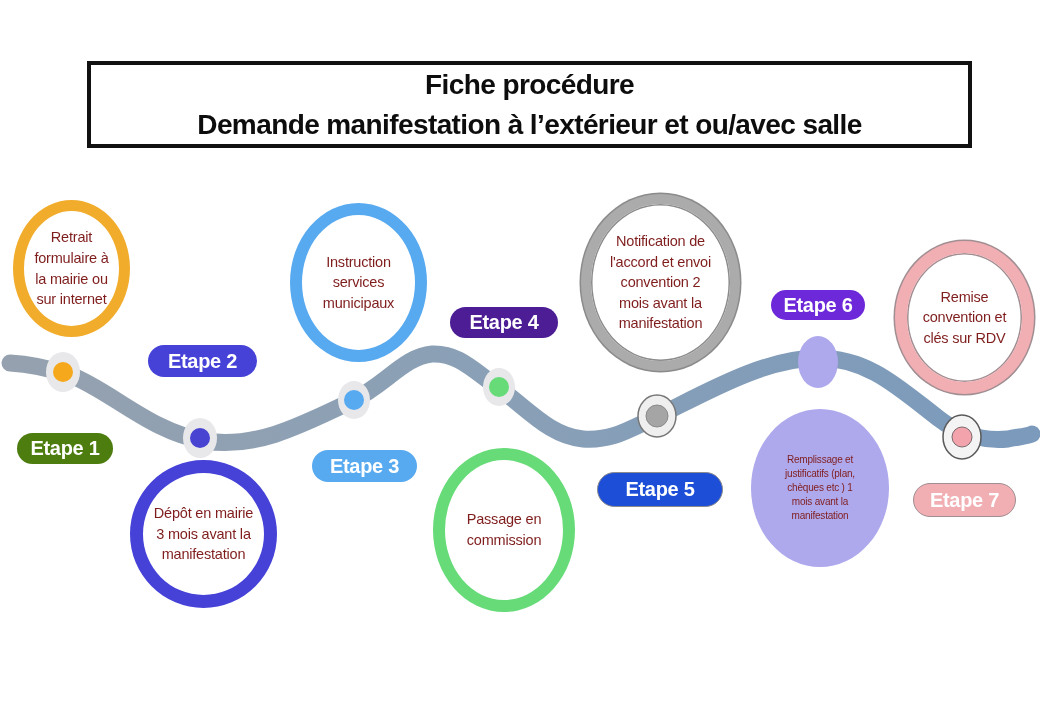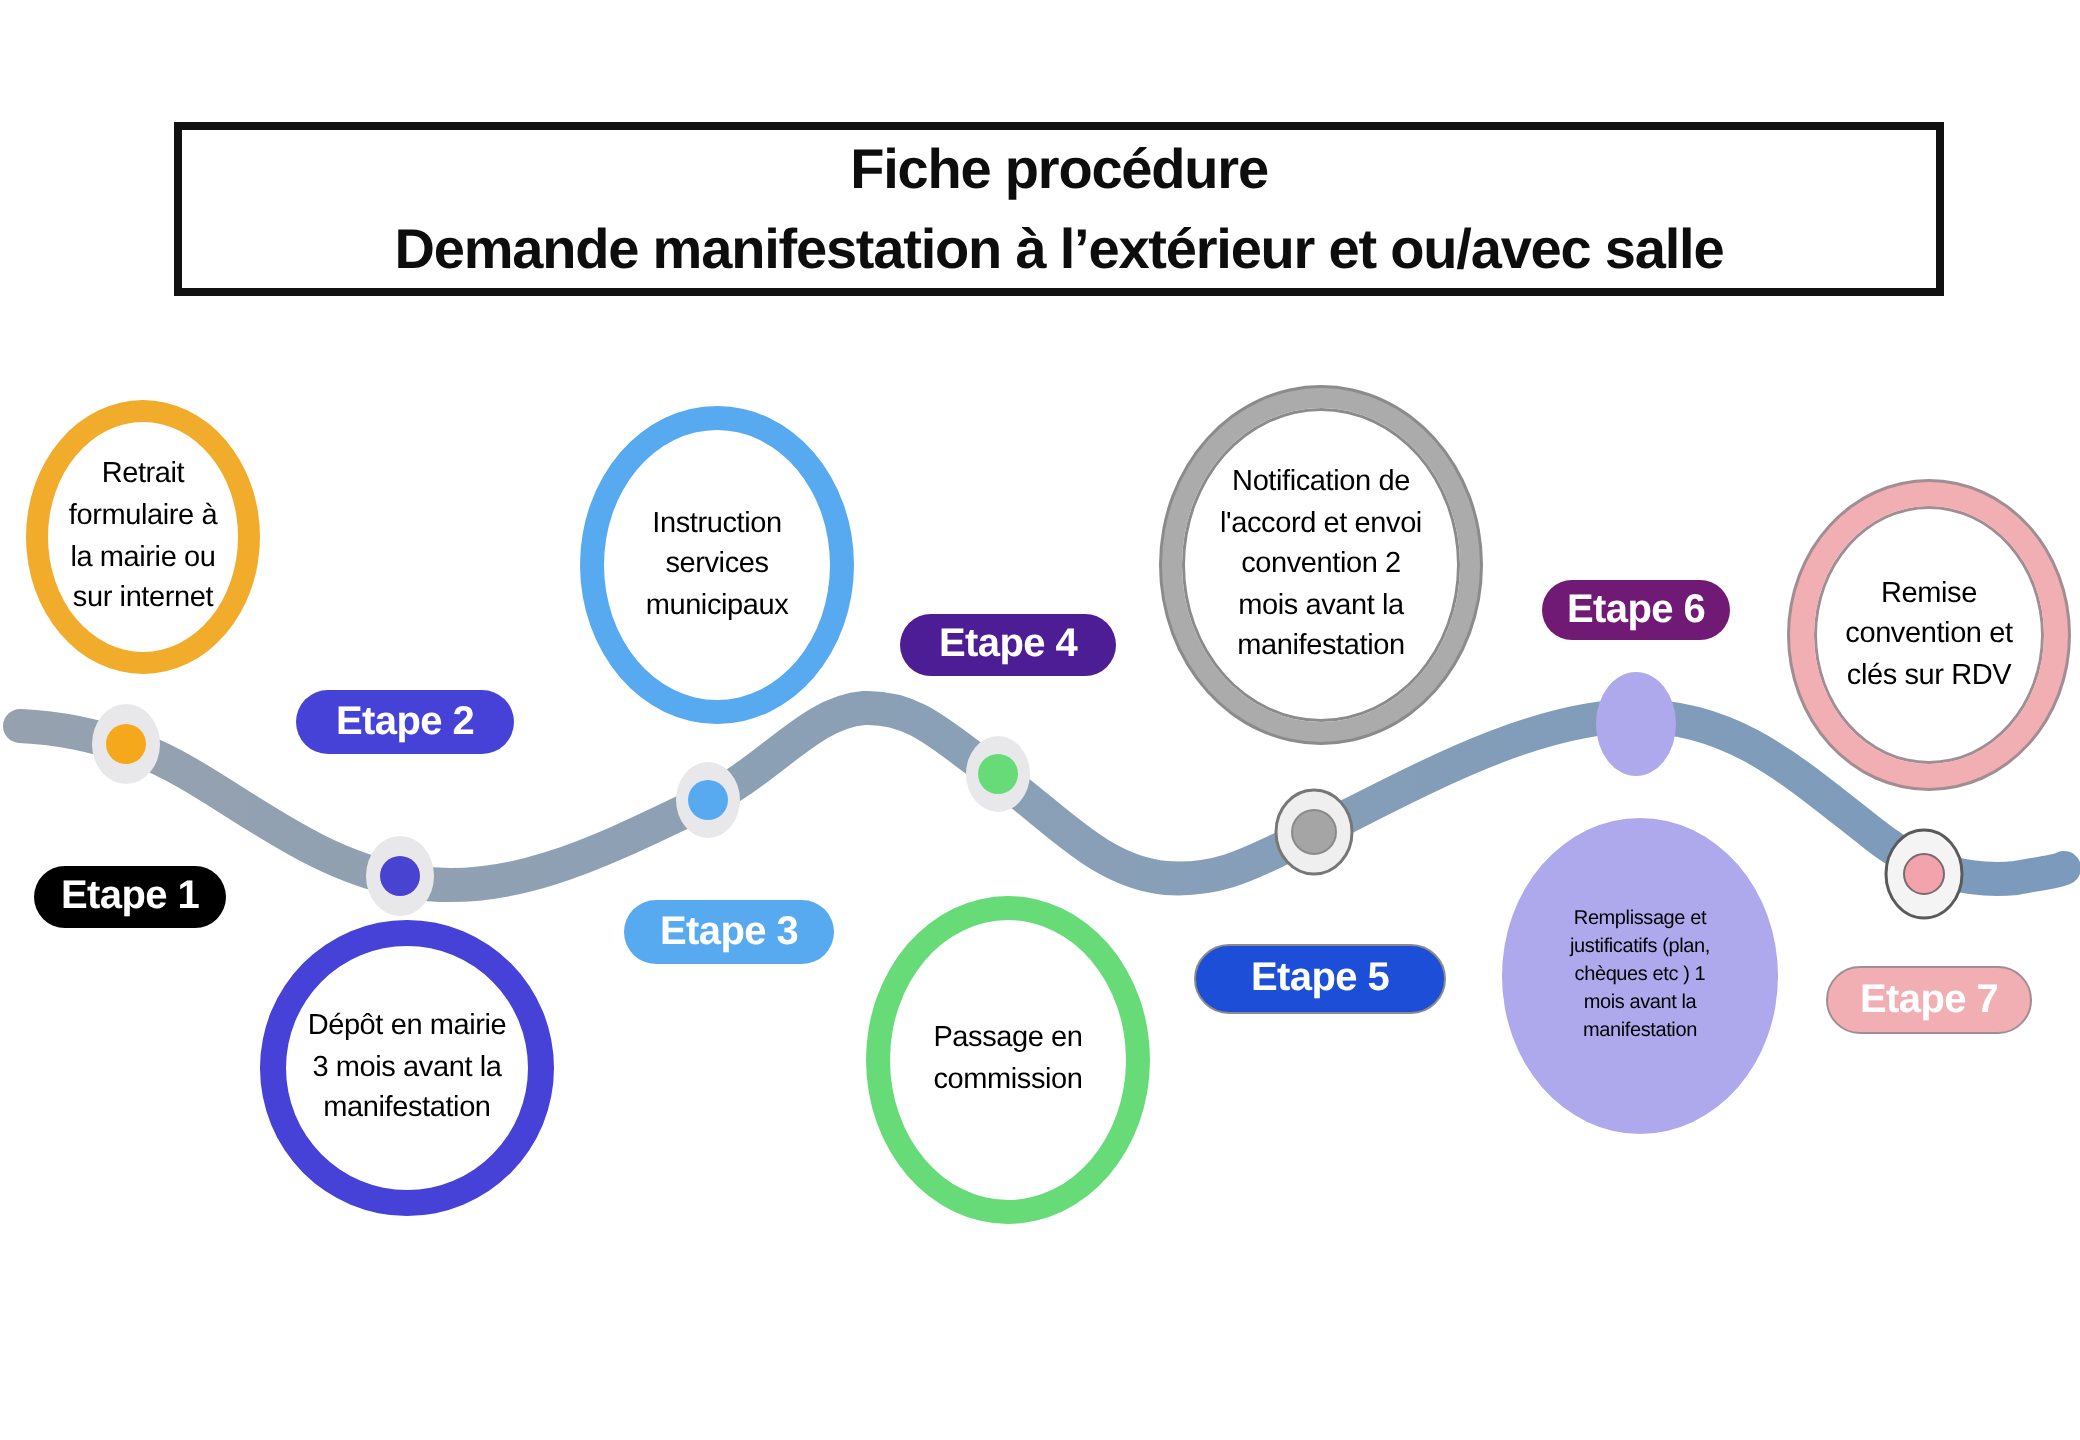--- a/index.html
+++ b/index.html
@@ -18,21 +18,21 @@
     letter-spacing:-0.6px;white-space:nowrap;
   }
   
   .timeline-svg{position:absolute;left:0;top:0;width:1040px;height:720px;}
   
   .bubble{
     position:absolute;border-radius:50%;box-sizing:border-box;background:#fff;
     display:flex;align-items:center;justify-content:center;text-align:center;
   }
   .bubble .txt{
-    white-space:pre-line;font-size:14.5px;line-height:1.42;color:#000000;
+    white-space:pre-line;font-size:14.5px;line-height:1.42;color:#7f1d1d;
     letter-spacing:-0.2px;font-weight:500;
   }
   .bubble-1{left:13px;top:180px;width:117px;height:137px;border:11px solid;}
   .bubble-2{left:130px;top:440px;width:147px;height:148px;border:13px solid;}
   .bubble-3{left:290px;top:183px;width:137px;height:159px;border:12px solid;}
   .bubble-4{left:433px;top:428px;width:142px;height:164px;border:12px solid;}
   .bubble-5{left:581px;top:174px;width:159px;height:177px;border:10px solid;
             box-shadow:0 0 0 1.5px #8b8b8b, inset 0 0 0 1.5px #8b8b8b;}
   .bubble-6{left:751px;top:389px;width:138px;height:158px;border:none;}
   .bubble-6 .txt{font-size:10px;}
@@ -136,21 +136,21 @@
 chèques etc ) 1
 mois avant la
 manifestation</span>
   </div>
   <div class="bubble bubble-7" style="border-color: rgb(241, 174, 179);">
     <span class="txt">Remise
 convention et
 clés sur RDV</span>
   </div>
 
-  <div class="pill pill-1" style="background: #000000;">Etape 1</div>
+  <div class="pill pill-1" style="background: #4d7c0f;">Etape 1</div>
   <div class="pill pill-2" style="background: rgb(70, 66, 216);">Etape 2</div>
   <div class="pill pill-3" style="background: rgb(88, 170, 240);">Etape 3</div>
   <div class="pill pill-4" style="background: #4c1d95;">Etape 4</div>
   <div class="pill pill-5" style="background: #1d4ed8;">Etape 5</div>
-  <div class="pill pill-6" style="background: #701a75; text-align: center;">Etape 6</div>
+  <div class="pill pill-6" style="background: #6d28d9; text-align: center;">Etape 6</div>
   <div class="pill pill-7" style="background: rgb(241, 174, 179);">Etape 7</div>
 
 </div>
 
 </body></html>

